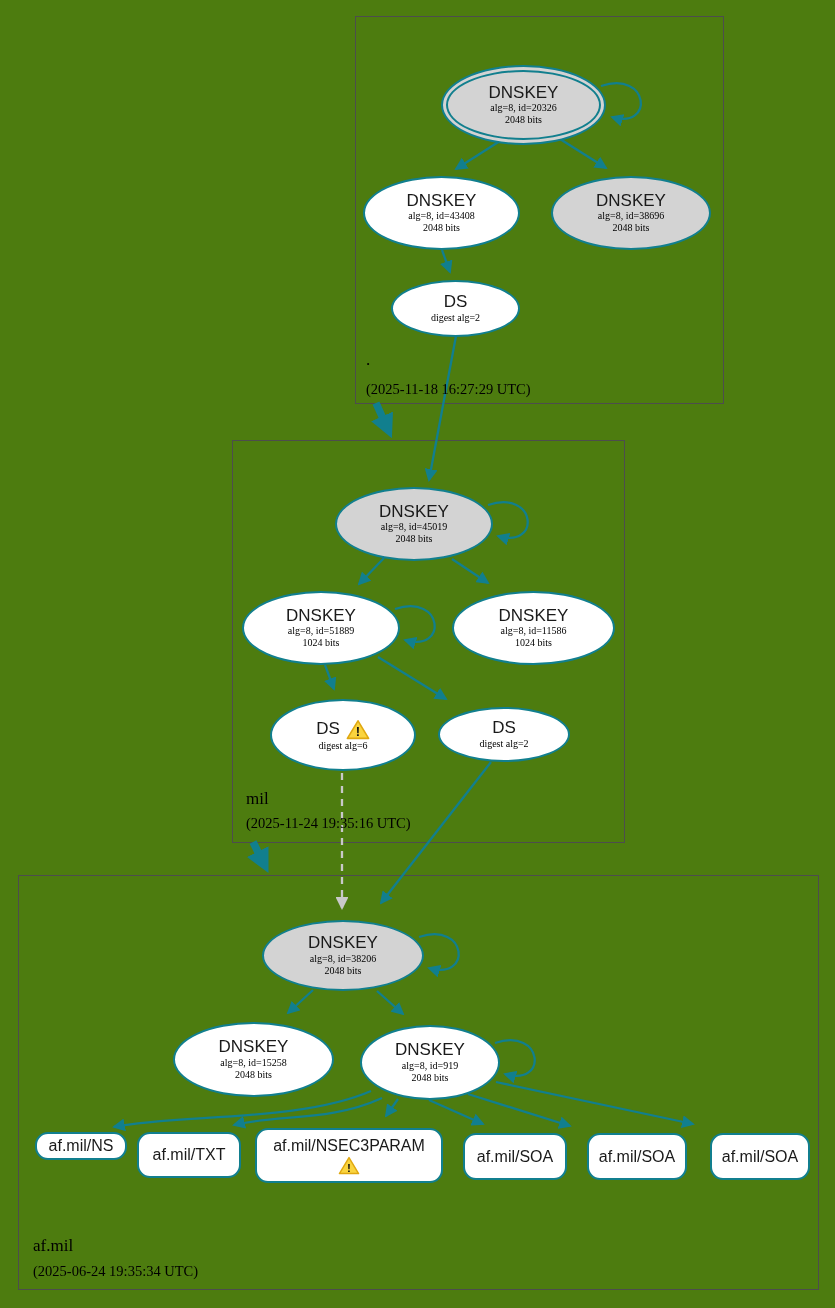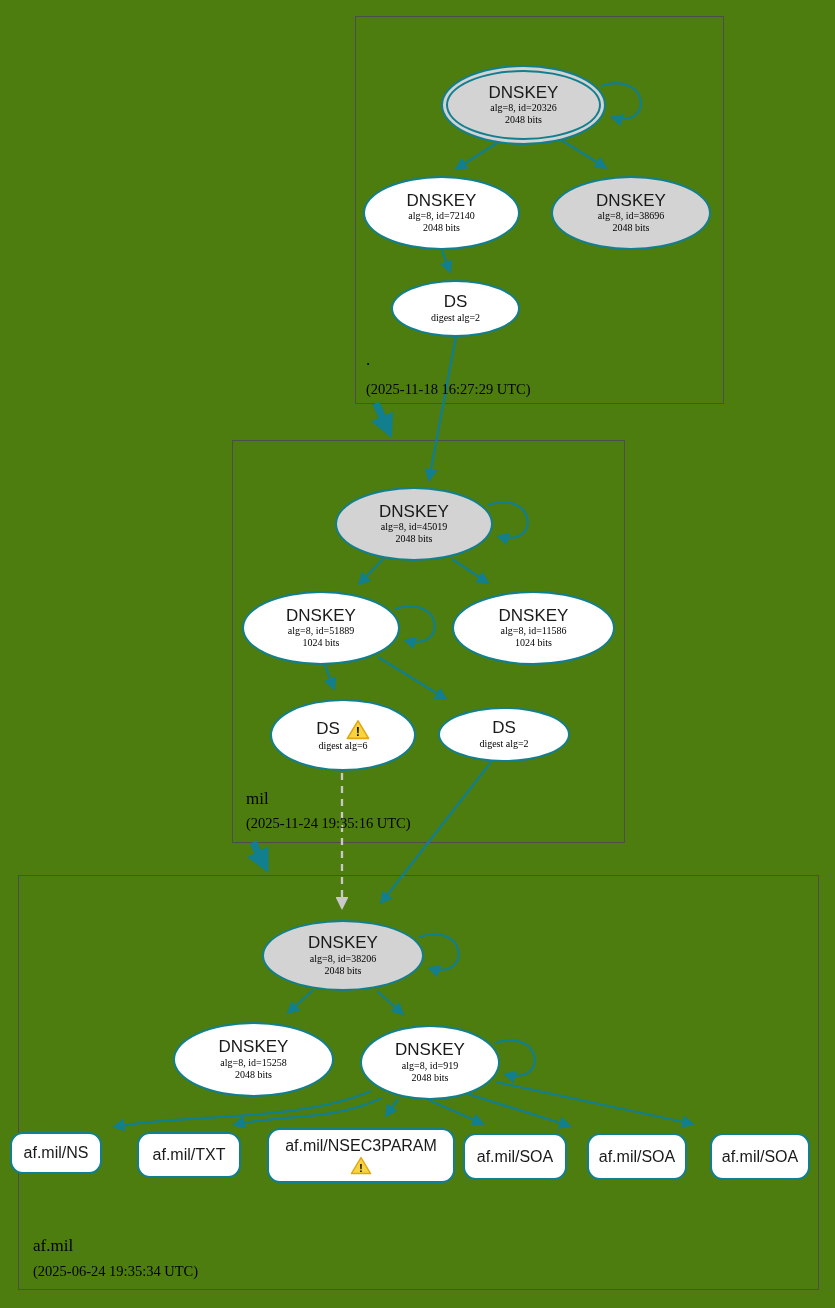--- a/index.html
+++ b/index.html
@@ -77,21 +77,21 @@
     <path class="e" d="M 496,1082 L 693,1124" marker-end="url(#arr)"></path>
   </svg>
 
   <div class="ellipse gray double" style="left:441px;top:65px;width:165px;height:80px">
     <div class="nt">DNSKEY</div>
     <div class="nd">alg=8, id=20326</div>
     <div class="nd">2048 bits</div>
   </div>
   <div class="ellipse" style="left:363px;top:176px;width:157px;height:74px">
     <div class="nt">DNSKEY</div>
-    <div class="nd">alg=8, id=72140</div>
+    <div class="nd">alg=8, id=43408</div>
     <div class="nd">2048 bits</div>
   </div>
   <div class="ellipse gray" style="left:551px;top:176px;width:160px;height:74px">
     <div class="nt">DNSKEY</div>
     <div class="nd">alg=8, id=38696</div>
     <div class="nd">2048 bits</div>
   </div>
   <div class="ellipse" style="left:391px;top:280px;width:129px;height:57px">
     <div class="nt">DS</div>
     <div class="nd">digest alg=2</div>
@@ -140,27 +140,27 @@
     <div class="nt">DNSKEY</div>
     <div class="nd">alg=8, id=15258</div>
     <div class="nd">2048 bits</div>
   </div>
   <div class="ellipse" style="left:360px;top:1025px;width:140px;height:75px">
     <div class="nt">DNSKEY</div>
     <div class="nd">alg=8, id=919</div>
     <div class="nd">2048 bits</div>
   </div>
 
-  <div class="leaf" style="left:10px;top:1132px;width:92px;height:42px">
+  <div class="leaf" style="left:35px;top:1132px;width:92px;height:28px">
     <div>af.mil/NS</div>
   </div>
   <div class="leaf" style="left:137px;top:1132px;width:104px;height:46px">
     <div>af.mil/TXT</div>
   </div>
-  <div class="leaf" style="left:267px;top:1128px;width:188px;height:55px">
+  <div class="leaf" style="left:255px;top:1128px;width:188px;height:55px">
     <div>af.mil/NSEC3PARAM</div>
     <svg class="wicon" width="22" height="19" viewBox="0 0 24 21">
       <path d="M12 1.8 L22.6 19.4 H1.4 Z" fill="#FAD43F" stroke="#E0A810" stroke-width="1.6" stroke-linejoin="round"></path>
       <text x="12" y="17.2" text-anchor="middle" font-size="13" font-weight="bold" fill="#111">!</text>
     </svg>
   </div>
   <div class="leaf" style="left:463px;top:1133px;width:104px;height:47px">
     <div>af.mil/SOA</div>
   </div>
   <div class="leaf" style="left:587px;top:1133px;width:100px;height:47px">

